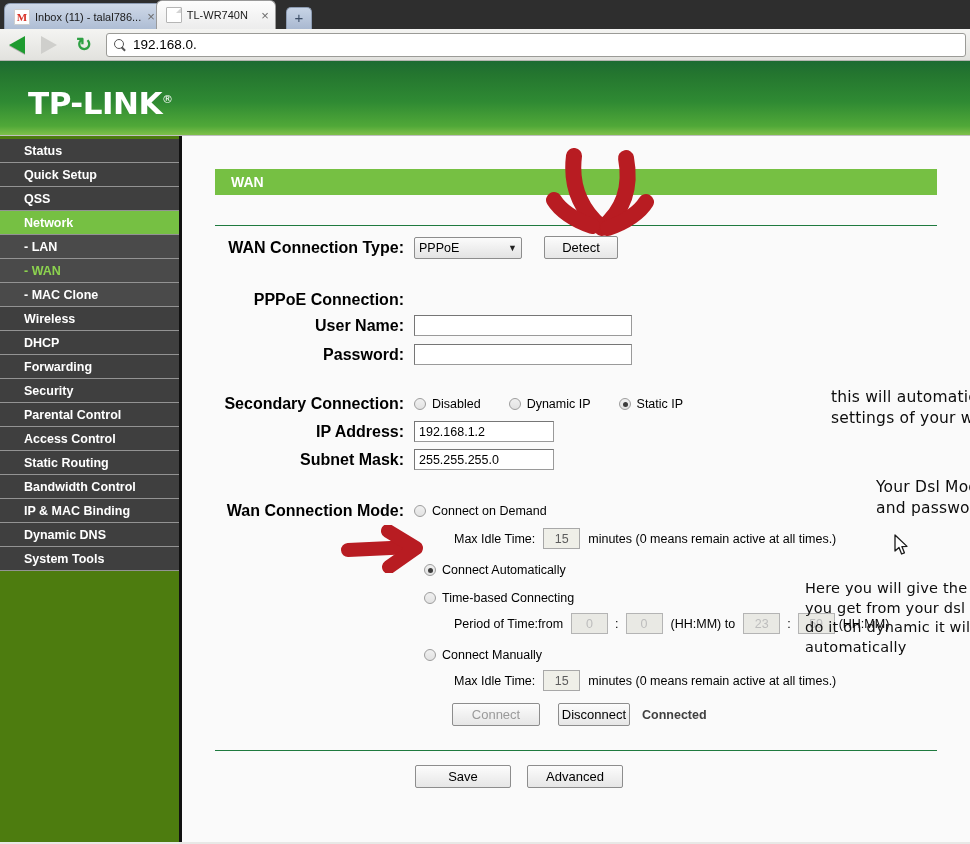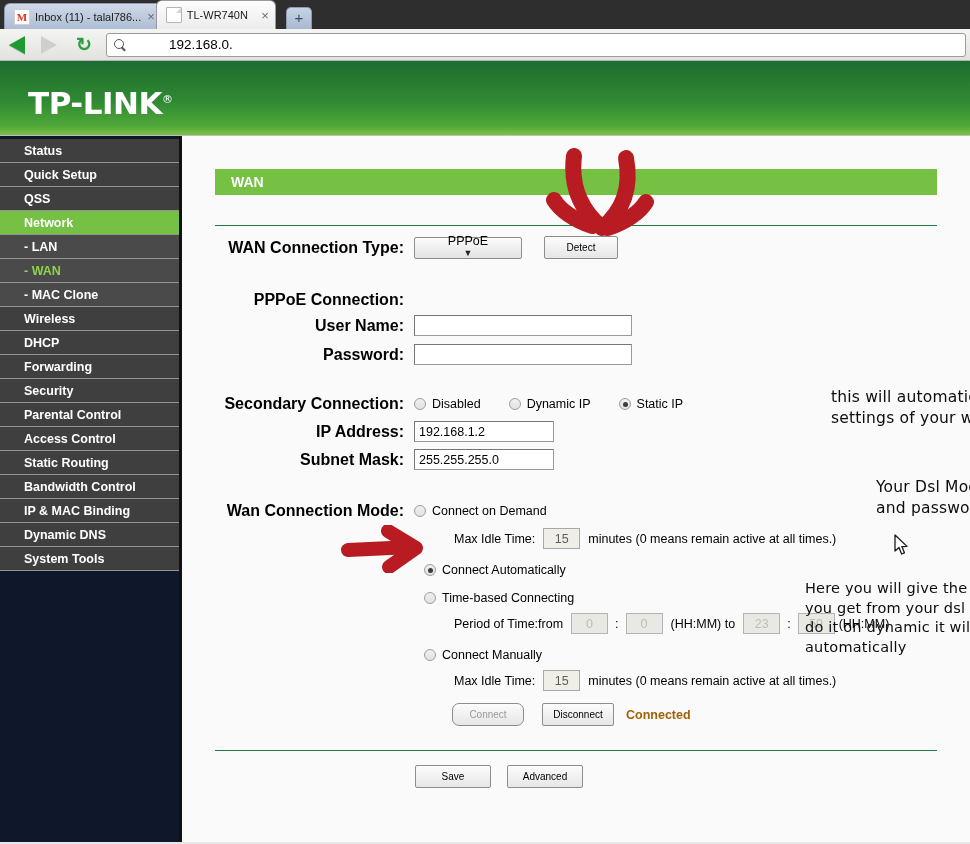--- a/index.html
+++ b/index.html
@@ -153,21 +153,20 @@
   .urlbar {
     flex: 1 1 auto;
     height: 24px;
     margin-left: 6px;
     background: #fff;
     border: 1px solid #9b9b97;
     border-radius: 3px;
     display: flex;
     align-items: center;
     padding: 0 6px;
-    gap: 36px;
   }
   .url-search-icon {
     width: 14px; height: 14px;
     margin-right: 6px;
     position: relative;
     flex: 0 0 14px;
   }
   .url-search-icon::before {
     content: "";
     position: absolute;
@@ -219,21 +218,21 @@
   }
 
   .body-area {
     display: flex;
     height: 706px;
     background: #fafafa;
   }
   .sidebar {
     width: 182px;
     flex: 0 0 182px;
-    background: #0f172a;
+    background: #4d7c0f;
     border-right: 3px solid #111;
     padding-top: 3px;
   }
   .menu-item {
     height: 24px;
     line-height: 24px;
     background: #3f3f3f;
     color: #fff;
     font-size: 12.5px;
     font-weight: bold;
@@ -306,30 +305,29 @@
     width: 108px;
     height: 22px;
     font-size: 12.5px;
     font-family: "Liberation Sans", sans-serif;
     background: linear-gradient(to bottom, #fbfbfb, #e3e3e3);
     border: 1px solid #8d8d8d;
     border-radius: 2px;
     padding: 0 4px;
     display: flex;
     align-items: center;
-    justify-content: flex-end;
+    justify-content: space-between;
     color: #000;
-    flex-direction: column;
   }
   .tp-select .caret {
     font-size: 9px;
     color: #222;
   }
   .btn {
-    font-size: 10px;
+    font-size: 13px;
     font-family: "Liberation Sans", sans-serif;
     background: linear-gradient(to bottom, #fcfcfc, #e6e6e6);
     border: 1px solid #8d8d8d;
     border-radius: 2px;
     height: 23px;
     padding: 0 14px;
     color: #000;
     cursor: pointer;
   }
   .btn.disabled { color: #9a9a9a; }
@@ -395,37 +393,37 @@
     display: flex;
     align-items: center;
     margin-top: 8px;
     margin-left: 199px;
     padding-left: 40px;
     font-size: 12.5px;
   }
   .indent-line .sp { margin: 0 7px; }
 
   .status-connected {
-    color: #a16207;
+    color: #404040;
     font-weight: bold;
     font-size: 12.5px;
     margin-left: 12px;
   }
   .bottom-rule {
     border: none;
     border-top: 1px solid #1f7a3f;
     width: 722px;
     margin: 24px 0 0 0;
   }
   .bottom-btns {
     display: flex;
     margin-top: 14px;
     margin-left: 200px;
   }
-  .bottom-btns .btn { width: 76px; padding: 0; margin-right: 16px; }
+  .bottom-btns .btn { width: 96px; padding: 0; margin-right: 16px; }
 
   
   .annot {
     position: absolute;
     font-family: "DejaVu Sans", sans-serif;
     font-size: 15.5px;
     color: #0d0d0d;
     line-height: 21px;
     white-space: pre-line;
     letter-spacing: 0.2px;
@@ -595,21 +593,21 @@
               <span class="radio-label">Connect Manually</span>
             </div>
 
             <div class="indent-line">
               <span>Max Idle Time:</span>
               <input class="inp inp-small" style="margin: 0px 8px;" type="text" value="15">
               <span>minutes (0 means remain active at all times.)</span>
             </div>
 
             <div class="radio-line" style="margin-top:12px;padding-left:38px;">
-              <button class="btn disabled" style="width:72px;padding:0;border-radius:7px;">Connect</button>
+              <button class="btn disabled" style="width:88px;padding:0;">Connect</button>
               <button class="btn" style="width:72px;padding:0;margin-left:18px;">Disconnect</button>
               <span class="status-connected">Connected</span>
             </div>
 
             <hr class="bottom-rule">
 
             <div class="bottom-btns">
               <button class="btn">Save</button>
               <button class="btn">Advanced</button>
             </div>

